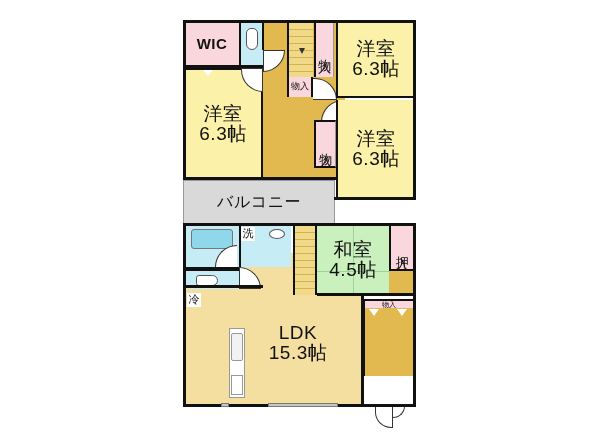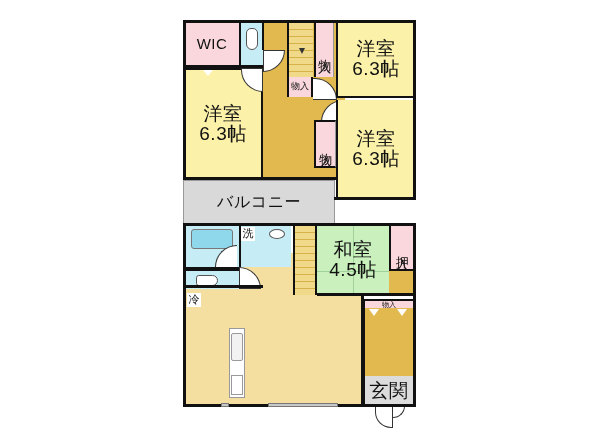--- a/index.html
+++ b/index.html
@@ -14,21 +14,21 @@
   .tatami { background:#c9f0bd; }
   .door-arc { position:absolute; border:1px solid #333; background:#fff; box-sizing:border-box; }
   .window { position:absolute; background:#c8c8c8; border:1px solid #777; box-sizing:border-box; }
 </style>
 </head>
 <body>
 
 <div class="abs" style="left:183px;top:20px;width:233px;height:186px;">
 
   <div class="room" style="left:2px;top:2px;width:54px;height:44px;background:#f9d7dc;">
-    <span class="lbl-big" style="font-size:15px;">WIC</span>
+    <span class="lbl-big" style="font-size:15px;font-weight:bold;">WIC</span>
   </div>
 
   <div class="room" style="left:58px;top:2px;width:22px;height:44px;background:#c6ecf6;">
     <div style="width:10px;height:20px;border:1px solid #555;border-radius:5px 5px 6px 6px;background:#fff;margin-top:-10px;"></div>
   </div>
 
   <div class="abs" style="left:80px;top:2px;width:82px;height:156px;background:#e2b94e;"></div>
 
   <div class="abs stairs" style="left:104px;top:2px;width:26px;height:55px;border-left:2px solid #111;"></div>
   <div class="abs" style="left:116px;top:28px;width:0;height:0;border-left:3px solid transparent;border-right:3px solid transparent;border-top:6px solid #333;"></div>
@@ -104,20 +104,24 @@
   <div class="door-arc" style="left:56px;top:44px;width:22px;height:22px;border-radius:0 22px 0 0;"></div>
 
   <div class="room" style="left:4px;top:70px;width:14px;height:14px;background:#fff;">
     <span class="lbl-sm" style="font-size:11px;">冷</span>
   </div>
 
   <div class="abs" style="left:46px;top:105px;width:16px;height:70px;background:#fff;border:1px solid #999;"></div>
   <div class="abs" style="left:48px;top:110px;width:12px;height:28px;border:1px solid #999;border-radius:2px;background:#f2f2f2;"></div>
   <div class="abs" style="left:48px;top:152px;width:12px;height:20px;border:1px solid #999;background:#fff;"></div>
 
+  <div class="room" style="left:60px;top:95px;width:110px;height:50px;">
+    <span class="lbl-big">LDK</span>
+    <span class="lbl-big">15.3帖</span>
+  </div>
 
   <div class="abs stairs" style="left:110px;top:2px;width:24px;height:70px;border-left:2px solid #111;border-right:2px solid #111;"></div>
 
   <div class="room tatami" style="left:134px;top:2px;width:72px;height:70px;background:#c9f0bd;background-image:linear-gradient(#9fd29a,#9fd29a),linear-gradient(#9fd29a,#9fd29a);background-size:1px 100%,100% 1px;background-position:36px 0,0 46px;background-repeat:no-repeat;">
     <span class="lbl-big">和室</span>
     <span class="lbl-big">4.5帖</span>
   </div>
 
   <div class="room" style="left:206px;top:2px;width:24px;height:46px;background:#f9d7dc;border-left:2px solid #111;border-bottom:2px solid #111;">
     <span class="lbl-vert">押入</span>
@@ -125,23 +129,20 @@
   <div class="abs" style="left:206px;top:48px;width:24px;height:24px;background:#e2b94e;"></div>
 
   <div class="room" style="left:180px;top:76px;width:50px;height:9px;background:#f9d7dc;border-top:2px solid #111;border-left:2px solid #111;">
     <span class="lbl-sm" style="font-size:7px;">物入</span>
   </div>
 
   <div class="abs" style="left:180px;top:85px;width:50px;height:68px;background:#e2b94e;border-left:2px solid #111;"></div>
   <div class="abs" style="left:186px;top:86px;width:0;height:0;border-left:5px solid transparent;border-right:5px solid transparent;border-top:7px solid #fff;"></div>
   <div class="abs" style="left:214px;top:86px;width:0;height:0;border-left:5px solid transparent;border-right:5px solid transparent;border-top:7px solid #fff;"></div>
 
-  <div class="room" style="left:180px;top:153px;width:50px;height:29px;background:#dcdcdc;border-left:2px solid #111;">
-    <span class="lbl-big">玄関</span>
-  </div>
 
   <div class="door-arc" style="left:192px;top:183px;width:18px;height:22px;border-radius:0 0 0 16px;border-top:none;"></div>
   <div class="door-arc" style="left:210px;top:183px;width:12px;height:12px;border-radius:0 0 12px 0;border-top:none;border-left:none;"></div>
 
   <div class="wall" style="left:0;top:0;width:233px;height:3px;"></div>
   <div class="wall" style="left:0;top:0;width:3px;height:184px;"></div>
   <div class="wall" style="left:230px;top:0;width:3px;height:184px;"></div>
   <div class="wall" style="left:0;top:181px;width:233px;height:3px;"></div>
   <div class="wall" style="left:0;top:62px;width:80px;height:3px;"></div>
   <div class="wall" style="left:2px;top:44px;width:54px;height:2px;"></div>

